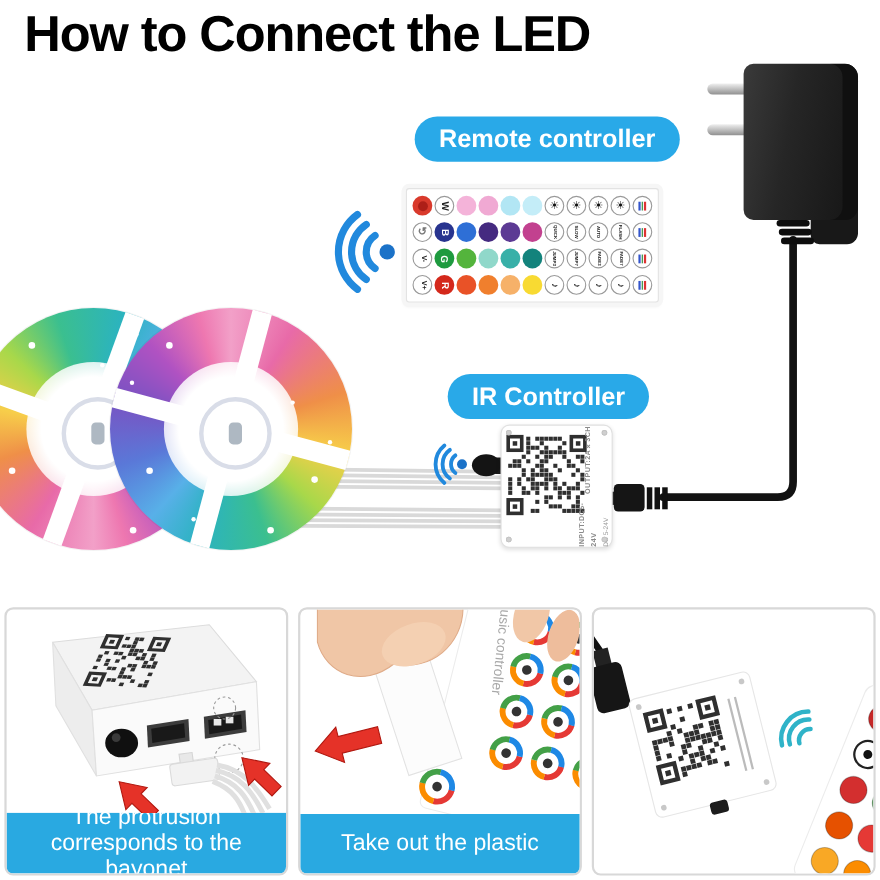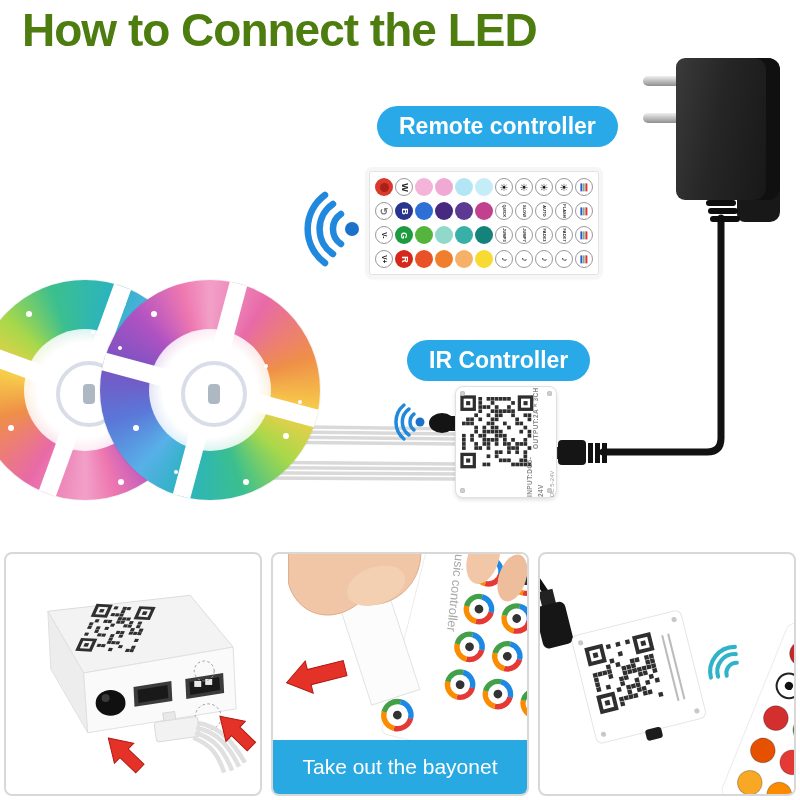--- a/index.html
+++ b/index.html
@@ -1,19 +1,19 @@
 <!DOCTYPE html>
 <html><head>
 <meta charset="utf-8">
 <style>
   html,body{margin:0;padding:0;background:#fff;}
   .stage{position:relative;width:800px;height:800px;background:#fff;overflow:hidden;
          font-family:"Liberation Sans",sans-serif;}
   
-  .title{position:absolute;left:22px;top:2px;font-size:46px;font-weight:bold;color:#4d7c0f;
+  .title{position:absolute;left:22px;top:2px;font-size:46px;font-weight:bold;color:#000000;
          line-height:57px;letter-spacing:-1px;}
   
   .pill{position:absolute;background:#29A9E8;color:#fff;font-weight:bold;font-size:23px;
         padding:7px 22px;border-radius:24px;white-space:nowrap;}
   .pill-remote{left:377px;top:106px;}
   .pill-ir{left:407px;top:340px;}
   
   .remote{position:absolute;left:369px;top:171px;width:230px;height:104px;background:#fff;
           border:1px solid #e3e3e3;border-radius:3px;box-shadow:0 0 0 4px #f6f6f6,0 2px 4px rgba(0,0,0,.18);
           padding:3px 4px;box-sizing:border-box;z-index:4;}
@@ -495,20 +495,21 @@
               <path d="M188,157 C206,164 213,174 219,192"></path>
           </g>
           <g transform="translate(232,152) rotate(-46)">
             <polygon points="0,-24 14,-2 6,-2 6,20 -6,20 -6,-2 -14,-2" fill="#E53228" stroke="#b01810"></polygon>
           </g>
           <g transform="translate(120,174) rotate(-46)">
             <polygon points="0,-24 14,-2 6,-2 6,20 -6,20 -6,-2 -14,-2" fill="#E53228" stroke="#b01810"></polygon>
           </g>
         </svg>
       </div>
+      <div class="caption">The protrusion corresponds to the bayonet</div>
     </div>
 
     <div class="panel">
       <div class="panel-art">
         <svg viewBox="0 0 261 186" preserveAspectRatio="xMidYMid meet">
           <g transform="rotate(14 200 80)">
             <rect x="138" y="-50" width="175" height="250" rx="6" fill="#ffffff" stroke="#ececec"></rect>
             <text transform="translate(158,-40) rotate(82)" font-size="14" font-weight="bold" fill="#f0a030">RGB</text>
             <text transform="translate(166,-8) rotate(82)" font-size="13" fill="#a8a8a8">music controller</text>
             <g id="p2-rings">
@@ -602,21 +603,21 @@
             <path d="M16,-4 H152 C152,30 122,56 88,48 C58,72 24,58 16,28 Z" fill="#f0c6a6" stroke="#dfab88"></path>
             <ellipse cx="106" cy="30" rx="31" ry="19" fill="#f4d0b2" transform="rotate(-20 106 30)"></ellipse>
             <ellipse cx="216" cy="2" rx="16" ry="27" fill="#f1c7a7" transform="rotate(18 216 2)"></ellipse>
             <ellipse cx="246" cy="22" rx="14" ry="25" fill="#eebd9c" transform="rotate(18 246 22)"></ellipse>
           </g>
           <g transform="translate(45,122) rotate(-14)">
             <polygon points="-32,0 -8,-17 -8,-8 30,-8 30,8 -8,8 -8,17" fill="#E53228" stroke="#b01810"></polygon>
           </g>
         </svg>
       </div>
-      <div class="caption">Take out the bayonet</div>
+      <div class="caption">Take out the plastic</div>
     </div>
 
     <div class="panel">
       <div class="panel-art">
         <svg viewBox="0 0 248 186" preserveAspectRatio="xMidYMid meet">
           <g transform="rotate(-14 95 90)">
             <path d="M27,-6 L18,-30" stroke="#111" stroke-width="6" stroke-linecap="round"></path>
             <rect x="20" y="-8" width="14" height="18" fill="#222"></rect>
             <rect x="12" y="6" width="30" height="42" rx="6" fill="#161616"></rect>
             <rect x="40" y="42" width="110" height="108" rx="6" fill="#fff" stroke="#e6e6e6"></rect>

